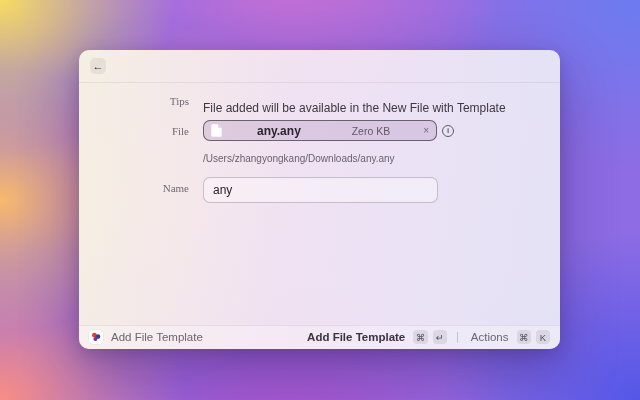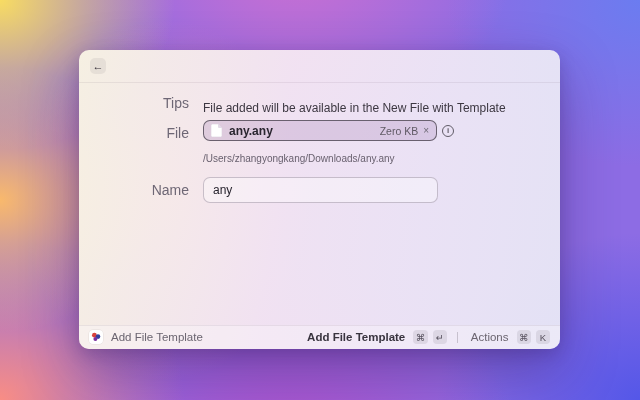--- a/index.html
+++ b/index.html
@@ -31,30 +31,30 @@
   .win-header { position:absolute; left:0; top:0; right:0; height:33px;
     border-bottom:1px solid rgba(60,40,70,0.08); }
   .back-btn {
     position:absolute; left:11px; top:8px; width:16px; height:16px;
     border-radius:5px; background:rgba(60,50,60,0.08);
     display:flex; align-items:center; justify-content:center;
     font-size:11px; font-weight:bold; color:#2e2a33; cursor:default;
   }
   .field-label {
     position:absolute; width:50px; right:auto; text-align:right;
-    font-size:14px; color:#6e6775; left:60px;
+    font-size:11px; color:#6e6775; left:60px;font-family:Liberation Serif, serif;
   }
 
   .tips-text { position:absolute; left:124px; top:51px; font-size:12px; color:#3c3741; }
 
   .file-chip {
     position:absolute; left:124px; top:70px; width:234px; height:21px;
     border:1.5px solid rgba(85,78,90,0.85); border-radius:7px;
     background:rgba(150,110,170,0.22);
-    display:flex; align-items:center; padding:0 7px;
+    display:flex; align-items:center; padding:0 7px;gap:28px;
   }
   .file-chip .doc { margin-right:7px; display:flex; }
   .file-chip .fname { font-size:12px; font-weight:600; color:#2a2630; flex:1 1 auto; }
   .file-chip .fsize { font-size:10.5px; color:#5f5964; margin-right:5px; }
   .file-chip .fclose { font-size:10px; color:#6f6a76; cursor:default; line-height:1; }
 
   .info-dot {
     position:absolute; left:363px; top:74.5px; width:12px; height:12px;
     border:1.1px solid #615c68; border-radius:50%;
     display:flex; align-items:center; justify-content:center;

